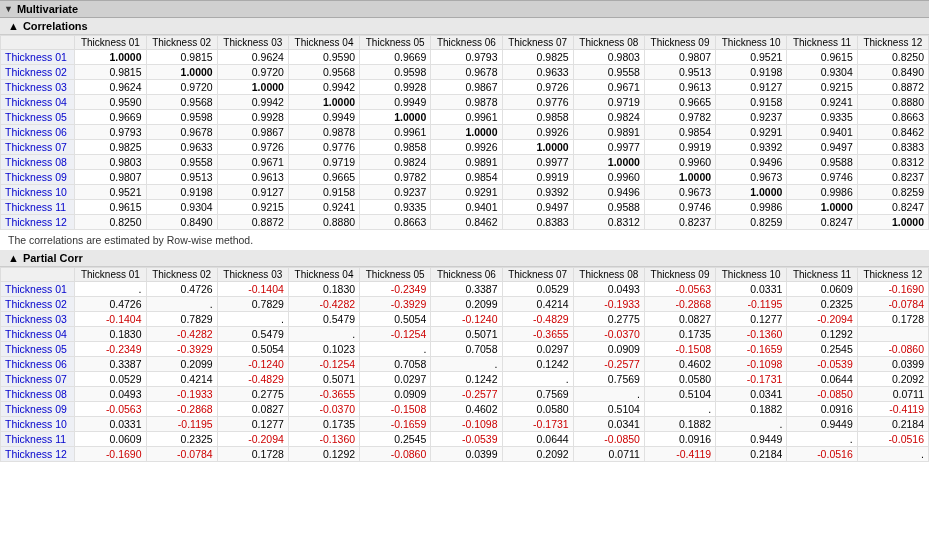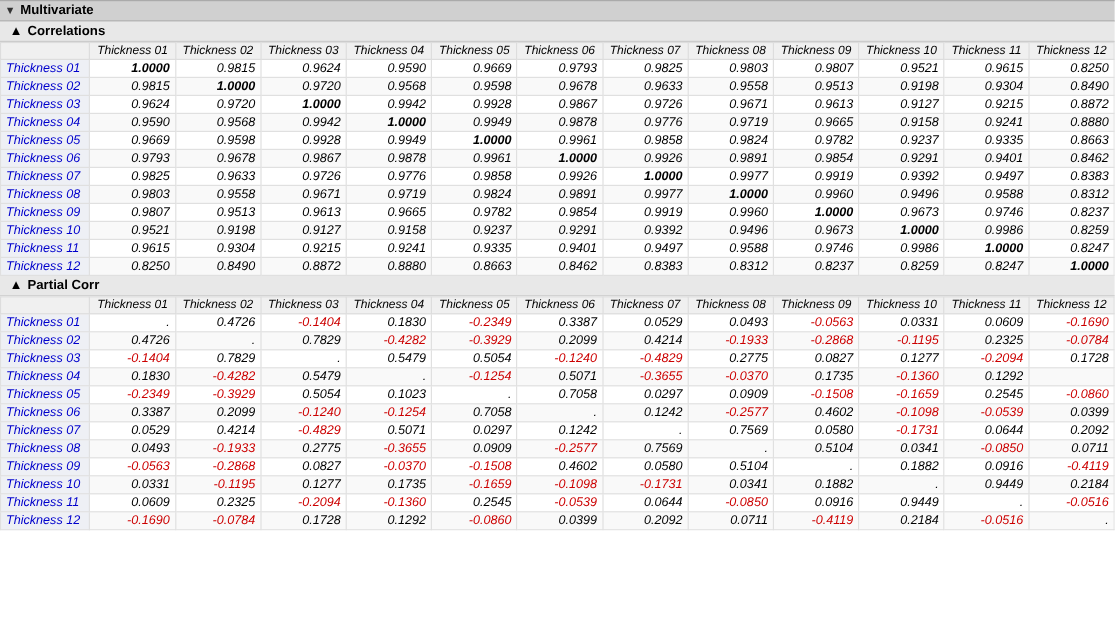--- a/index.html
+++ b/index.html
@@ -87,21 +87,20 @@
     }
 
     .note-text {
       font-size: 10.5px;
       padding: 4px 8px;
       color: #333;
     }
 
     .table-container {
       overflow-x: auto;
-      font-style: italic;
     }
   </style>
 </head>
 <body>
 
 <div>
   <div class="section-header">
     <span class="arrow">▼</span>
     <span>Multivariate</span>
   </div>
@@ -307,20 +306,21 @@
               <td>0.8383</td>
               <td>0.8312</td>
               <td>0.8237</td>
               <td>0.8259</td>
               <td>0.8247</td>
               <td style="font-weight: bold;">1.0000</td>
             </tr>
           </tbody>
       </table>
     </div>
+    <div class="note-text">The correlations are estimated by Row-wise method.</div>
   </div>
 
   <div>
     <div class="sub-section-header">
       <span class="arrow">▲</span>
       <span>Partial Corr</span>
     </div>
     <div class="table-container">
       <table class="partial-corr-table">
         <thead>

